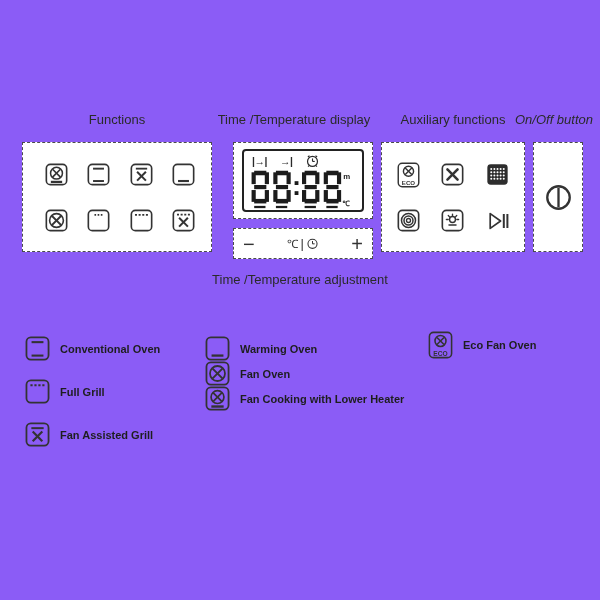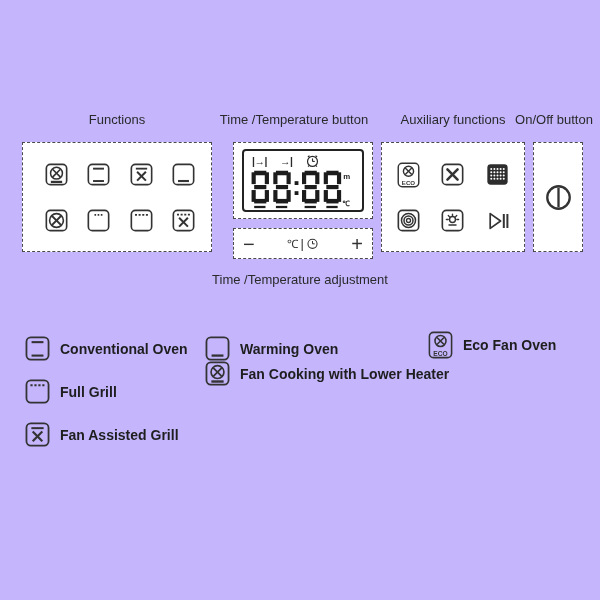--- a/index.html
+++ b/index.html
@@ -1,22 +1,22 @@
 <!DOCTYPE html>
 <html><head>
 <meta charset="utf-8">
 <style>
   html,body{margin:0;padding:0;background:#fff;}
-  .canvas{position:relative;width:600px;height:600px;background:#c4b5fd;overflow:hidden;
+  .canvas{position:relative;width:600px;height:600px;background:#8b5cf6;overflow:hidden;
           font-family:"Liberation Sans",sans-serif;color:#222;}
   .hdr{position:absolute;font-size:13px;color:#2a2a2a;text-align:center;}
   .h-functions{left:22px;top:112px;width:190px;}
   .h-display{left:210px;top:112px;width:168px;}
   .h-aux{left:381px;top:112px;width:144px;}
-  .h-power{left:511px;top:112px;width:86px;}
+  .h-power{left:511px;top:112px;width:86px;font-style:italic;}
   .h-adjust{left:150px;top:272px;width:300px;}
 
   .box{position:absolute;border:1.6px dashed #4a4a4a;box-sizing:border-box;background:#fff;}
   .functions-box{left:22px;top:142px;width:190px;height:110px;display:grid;
                  grid-template-columns:repeat(4,1fr);align-items:center;justify-items:center;
                  padding:8px 6px 8px 12px;}
   .aux-box{left:381px;top:142px;width:144px;height:110px;display:grid;
            grid-template-columns:repeat(3,1fr);align-items:center;justify-items:center;padding:8px 4px;}
   .power-box{left:533px;top:142px;width:50px;height:110px;display:flex;align-items:center;justify-content:center;}
   .display-box{left:233px;top:142px;width:140px;height:77px;padding:6px 8px;}
@@ -46,21 +46,21 @@
 
   .eco rect,.eco circle,.eco line{fill:none;stroke:#333;stroke-width:1.5px;}
   .eco text{font-size:6.4px;font-weight:bold;fill:#333;text-anchor:middle;
             font-family:"Liberation Sans",sans-serif;}
 
   .leg-col{position:absolute;display:flex;flex-direction:column;}
   .col1{left:25px;top:336px;gap:18px;}
   .col2{left:205px;top:336px;}
   .col3{left:428px;top:331px;gap:31px;}
   .leg-item{display:flex;align-items:center;gap:10px;}
-  .leg-label{font-size:14px;font-weight:bold;color:#1e1e1e;white-space:nowrap;}
+  .leg-label{font-size:11px;font-weight:bold;color:#1e1e1e;white-space:nowrap;}
   .li{width:25px;height:25px;display:block;flex:0 0 auto;}
   .li.eco{width:25px;height:28px;}
   .defs-holder{position:absolute;width:0;height:0;overflow:hidden;}
 </style>
 </head>
 <body>
 
 <div class="canvas">
 
   <svg class="defs-holder" aria-hidden="true">
@@ -187,21 +187,21 @@
         <rect class="dg" x="3" y="32.4" width="14" height="5.2" fill="#1c1c1c"></rect>
         <rect class="dg" x="0" y="1.8" width="4.8" height="13.6" fill="#1c1c1c"></rect>
         <rect class="dg" x="15.2" y="1.8" width="4.8" height="13.6" fill="#1c1c1c"></rect>
         <rect class="dg" x="0" y="22.2" width="4.8" height="13.6" fill="#1c1c1c"></rect>
         <rect class="dg" x="15.2" y="22.2" width="4.8" height="13.6" fill="#1c1c1c"></rect>
         </g>
     </defs>
   </svg>
 
   <div class="hdr h-functions">Functions</div>
-  <div class="hdr h-display">Time /Temperature  button</div>
+  <div class="hdr h-display">Time /Temperature  display</div>
   <div class="hdr h-aux">Auxiliary functions</div>
   <div class="hdr h-power">On/Off button</div>
   <div class="hdr h-adjust">Time /Temperature  adjustment</div>
 
   <div class="box functions-box">
     <div class="btn">
       <svg class="fi" viewBox="0 0 24 24">
           <use href="#i-fanlower"></use>
         </svg>
       </div>
@@ -348,20 +348,26 @@
 
   <div class="leg-col col2">
     <div class="leg-item">
       <svg class="li" viewBox="0 0 24 24">
           <use href="#i-warming"></use>
         </svg>
       <span class="leg-label">Warming Oven</span>
       </div>
     <div class="leg-item">
       <svg class="li" viewBox="0 0 24 24">
+          <use href="#i-fanoven"></use>
+        </svg>
+      <span class="leg-label">Fan Oven</span>
+      </div>
+    <div class="leg-item">
+      <svg class="li" viewBox="0 0 24 24">
           <use href="#i-fanlower"></use>
         </svg>
       <span class="leg-label">Fan Cooking with Lower Heater</span>
       </div>
   </div>
 
   <div class="leg-col col3">
     <div class="leg-item">
       <svg class="li eco" viewBox="0 0 24 27">
         <rect x="1.3" y="1.3" width="21.4" height="24.4" rx="4"></rect>

